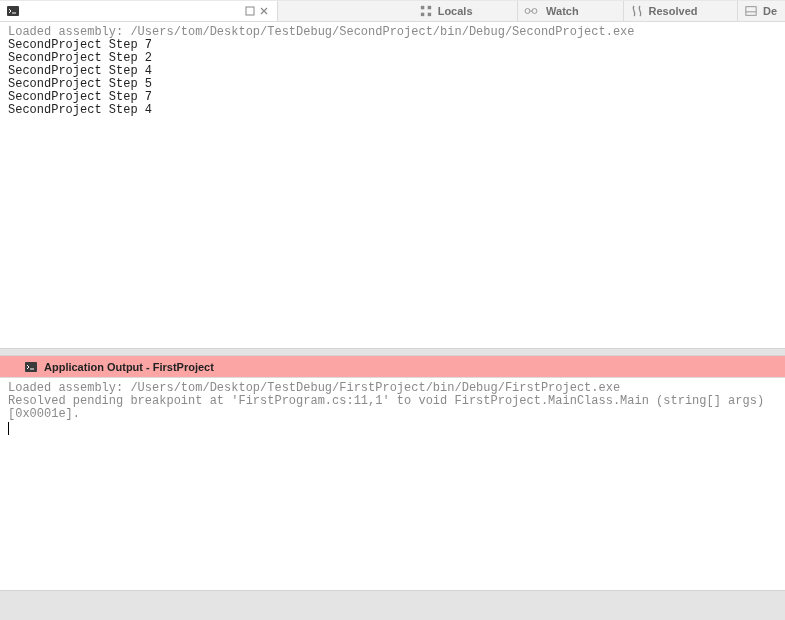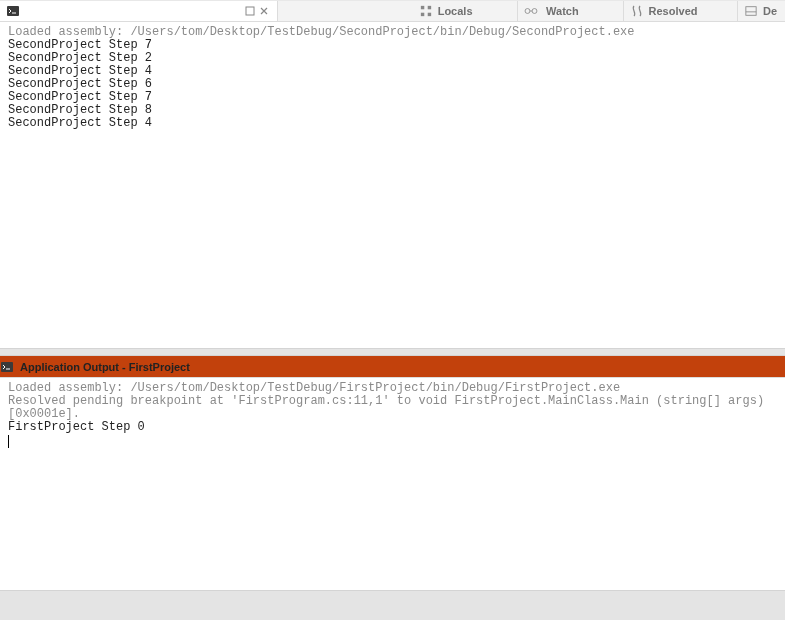--- a/index.html
+++ b/index.html
@@ -52,22 +52,22 @@
     .gap-bar {
       height: 8px;
       background: #e4e4e4;
       border-top: 1px solid #d4d4d4;
       border-bottom: 1px solid #d4d4d4;
     }
     .titlebar {
       height: 22px;
       display: flex;
       align-items: center;
-      padding: 0 0;
-      background: #c2410c;
+      padding: 0 24px;
+      background: #fca5a5;
       border-bottom: 1px solid #dcdcdc;
       gap: 6px;
       font-weight: bold;
       color: #222;
     }
     .titlebar .icon { width: 14px; height: 14px; display: inline-flex; }
     .bottom-section { display: flex; flex-direction: column; flex: 1; }
     .caret {
       position: relative;
       border-left: 1px solid #000;
@@ -164,23 +164,22 @@
       <span class="label">De</span>
     </div>
 
   </div>
 
   <div class="output">
     <div class="gray">Loaded assembly: /Users/tom/Desktop/TestDebug/SecondProject/bin/Debug/SecondProject.exe</div>
     <div>SecondProject Step 7</div>
     <div>SecondProject Step 2</div>
     <div>SecondProject Step 4</div>
-    <div>SecondProject Step 6</div>
+    <div>SecondProject Step 5</div>
     <div>SecondProject Step 7</div>
-    <div>SecondProject Step 8</div>
     <div>SecondProject Step 4</div>
   </div>
 </div>
 
 <div class="gap-bar"></div>
 
 <div class="bottom-section">
   <div class="titlebar">
     <span class="icon">
       <svg viewBox="0 0 14 14" width="14" height="14">
@@ -188,18 +187,17 @@
           <path d="M3 5 L5 7 L3 9" stroke="#fff" stroke-width="1" fill="none"></path>
           <line x1="6" y1="9" x2="10" y2="9" stroke="#fff" stroke-width="1"></line>
         </svg>
     </span>
     <span>Application Output - FirstProject</span>
   </div>
 
   <div class="output">
     <div class="gray">Loaded assembly: /Users/tom/Desktop/TestDebug/FirstProject/bin/Debug/FirstProject.exe</div>
     <div class="gray">Resolved pending breakpoint at 'FirstProgram.cs:11,1' to void FirstProject.MainClass.Main (string[] args) [0x0001e].</div>
-    <div>FirstProject Step 0</div>
     <div class="caret"></div>
   </div>
 
   <div class="footer"></div>
 </div>
 
 </body></html>

